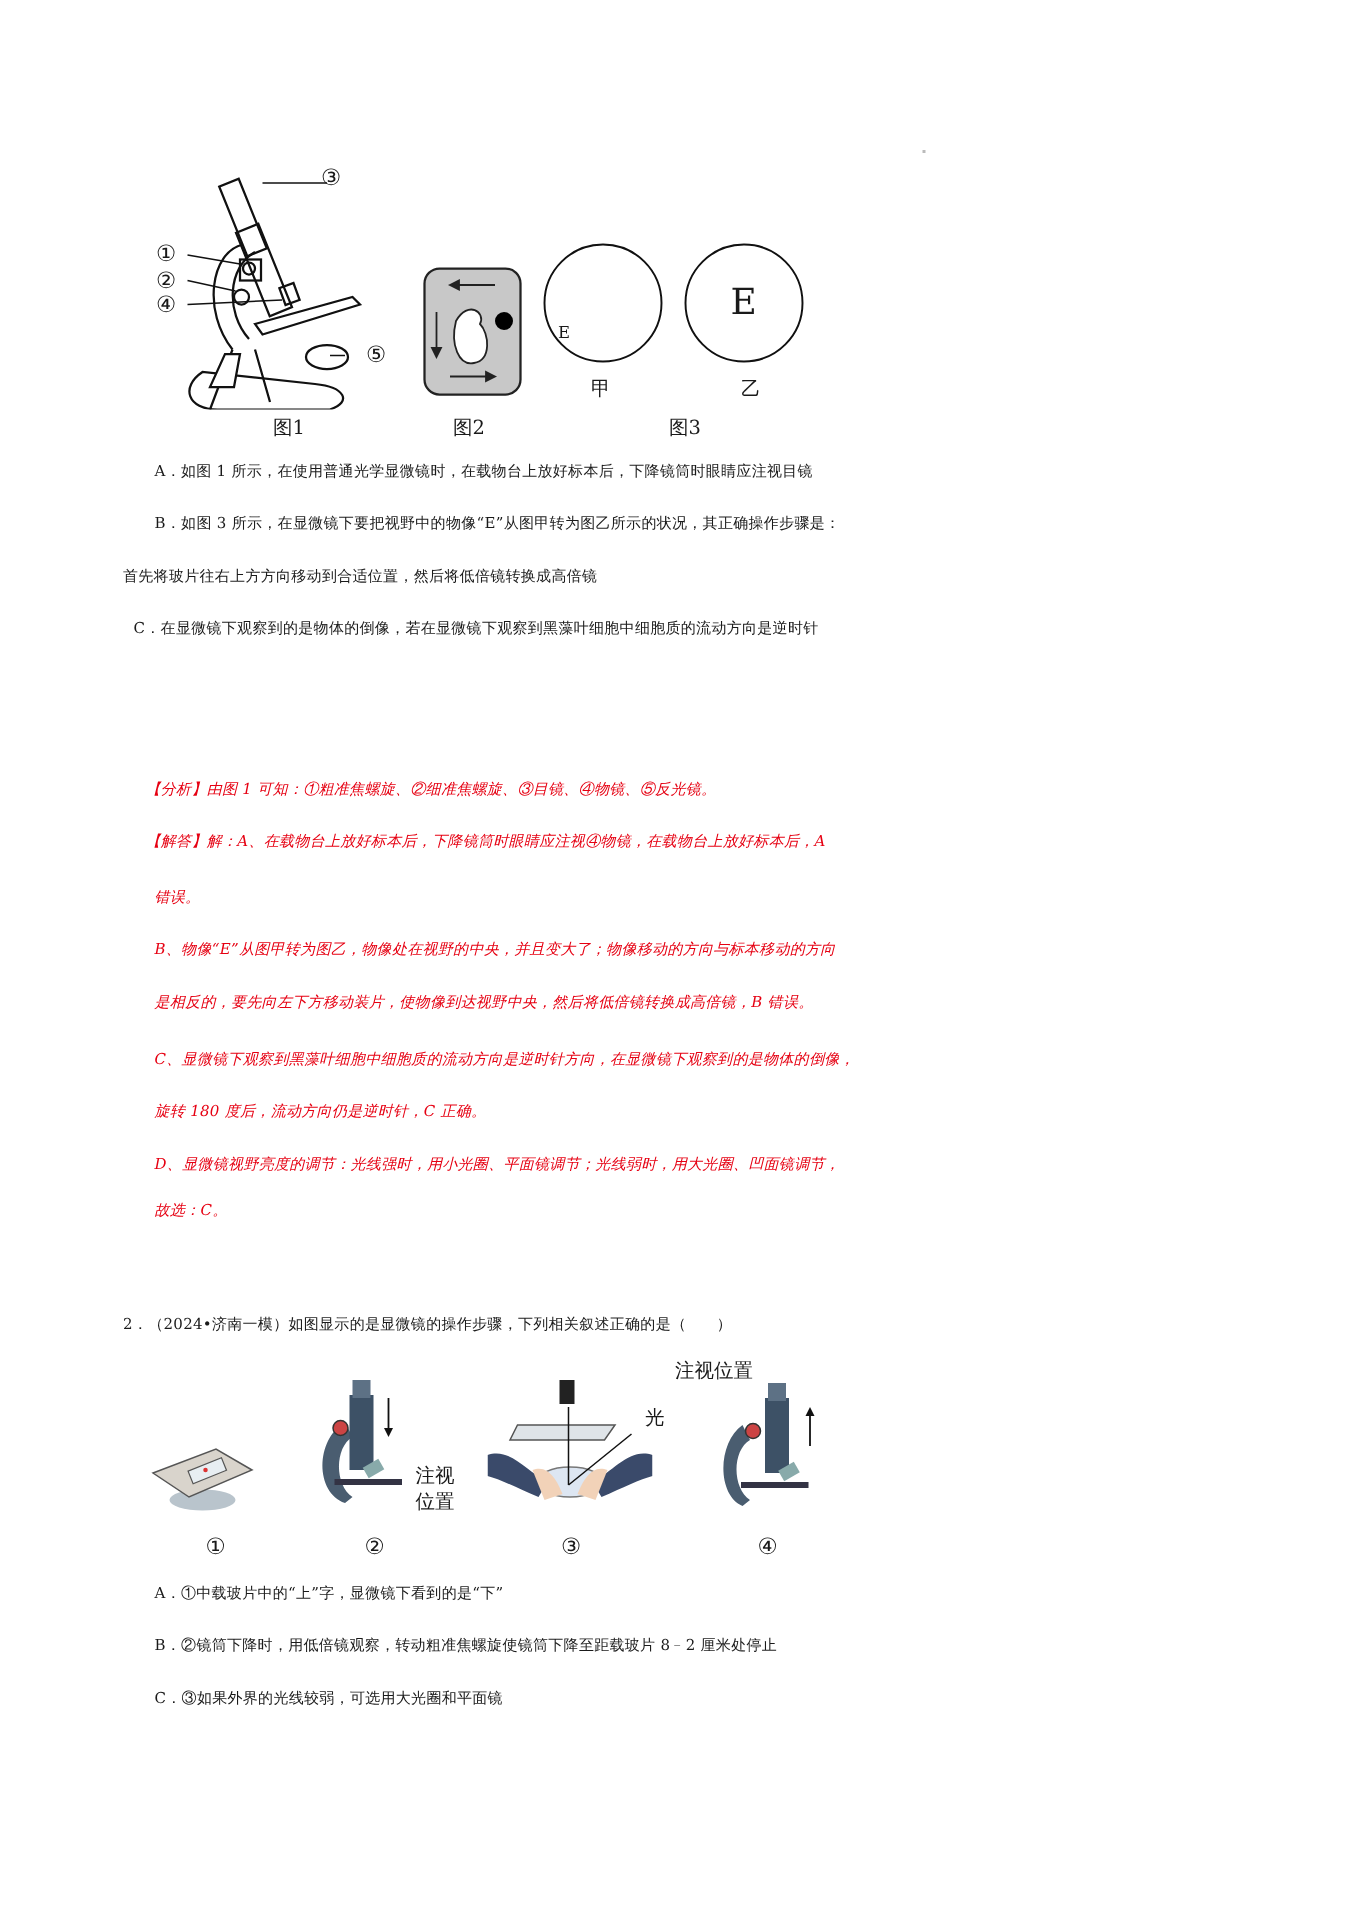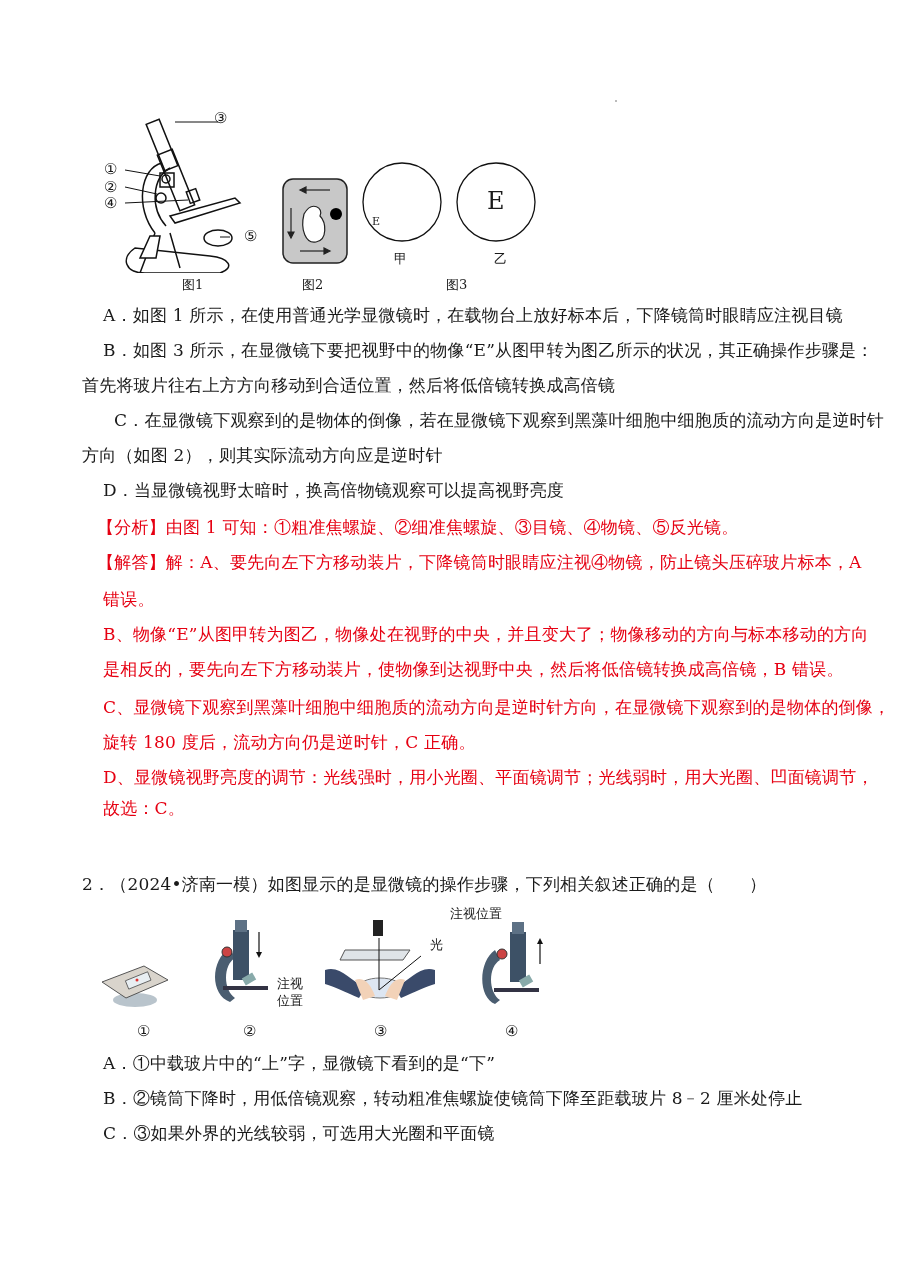--- a/index.html
+++ b/index.html
@@ -1,20 +1,20 @@
 <!DOCTYPE html>
 <html><head>
 <meta charset="utf-8">
 <style>
   html, body { margin: 0; padding: 0; background: #ffffff; }
   body { width: 905px; height: 1280px; position: relative; overflow: hidden;
          font-family: "DejaVu Serif", "Liberation Serif", serif; color: #1a1a1a; }
   .page { position: absolute; left: 0; top: 0; width: 905px; height: 1280px; }
-  .line { position: absolute; font-size: 17px; line-height: 20px; white-space: nowrap; letter-spacing: 0.2px; }
-  .red { color: #e60012; }
+  .line { position: absolute; font-size: 10px; line-height: 20px; white-space: nowrap; letter-spacing: 0.2px; }
+  .red { color: #e60012; font-style: italic; }
   .cap { position: absolute; font-size: 13px; }
   .fig { position: absolute; }
   .dot { position: absolute; left: 615px; top: 100px; width: 2px; height: 2px; background: #bbb; }
 </style>
 </head>
 <body>
 
 <div class="page">
   <div class="dot"></div>
 
@@ -72,26 +72,24 @@
   <svg class="fig" style="left:455px;top:161px" width="82" height="82" viewBox="0 0 82 82">
     <circle cx="41" cy="41" r="39" fill="#fff" stroke="#111" stroke-width="1.3"></circle>
   </svg>
   <span class="cap" style="left:487px;top:187px;font-size:24px">E</span>
   <span class="cap" style="left:494px;top:250px">乙</span>
   <span class="cap" style="left:446px;top:276px">图3</span>
 
   <div class="line" style="left:103px;top:305px">A．如图 1 所示，在使用普通光学显微镜时，在载物台上放好标本后，下降镜筒时眼睛应注视目镜</div>
   <div class="line" style="left:103px;top:340px">B．如图 3 所示，在显微镜下要把视野中的物像“E”从图甲转为图乙所示的状况，其正确操作步骤是：</div>
   <div class="line" style="left:82px;top:375px">首先将玻片往右上方方向移动到合适位置，然后将低倍镜转换成高倍镜</div>
-  <div class="line" style="left:114px;top:410px">C．在显微镜下观察到的是物体的倒像，若在显微镜下观察到黑藻叶细胞中细胞质的流动方向是逆时针</div>
-  <div class="line" style="left:82px;top:445px">方向（如图 2），则其实际流动方向应是逆时针</div>
-  <div class="line" style="left:103px;top:480px">D．当显微镜视野太暗时，换高倍物镜观察可以提高视野亮度</div>
+  <div class="line" style="left:89px;top:410px">C．在显微镜下观察到的是物体的倒像，若在显微镜下观察到黑藻叶细胞中细胞质的流动方向是逆时针</div>
 
   <div class="line red" style="left:97px;top:517px">【分析】由图 1 可知：①粗准焦螺旋、②细准焦螺旋、③目镜、④物镜、⑤反光镜。</div>
-  <div class="line red" style="left:97px;top:552px">【解答】解：A、要先向左下方移动装片，下降镜筒时眼睛应注视④物镜，防止镜头压碎玻片标本，A</div>
+  <div class="line red" style="left:97px;top:552px">【解答】解：A、在载物台上放好标本后，下降镜筒时眼睛应注视④物镜，在载物台上放好标本后，A</div>
   <div class="line red" style="left:103px;top:589px">错误。</div>
   <div class="line red" style="left:103px;top:659px">是相反的，要先向左下方移动装片，使物像到达视野中央，然后将低倍镜转换成高倍镜，B 错误。</div>
   <div class="line red" style="left:103px;top:624px">B、物像“E”从图甲转为图乙，物像处在视野的中央，并且变大了；物像移动的方向与标本移动的方向</div>
   <div class="line red" style="left:103px;top:697px">C、显微镜下观察到黑藻叶细胞中细胞质的流动方向是逆时针方向，在显微镜下观察到的是物体的倒像，</div>
   <div class="line red" style="left:103px;top:732px">旋转 180 度后，流动方向仍是逆时针，C 正确。</div>
   <div class="line red" style="left:103px;top:767px">D、显微镜视野亮度的调节：光线强时，用小光圈、平面镜调节；光线弱时，用大光圈、凹面镜调节，</div>
   <div class="line red" style="left:103px;top:798px">故选：C。</div>
 
   <div class="line" style="left:82px;top:874px">2．（2024•济南一模）如图显示的是显微镜的操作步骤，下列相关叙述正确的是（　　）</div>
 

